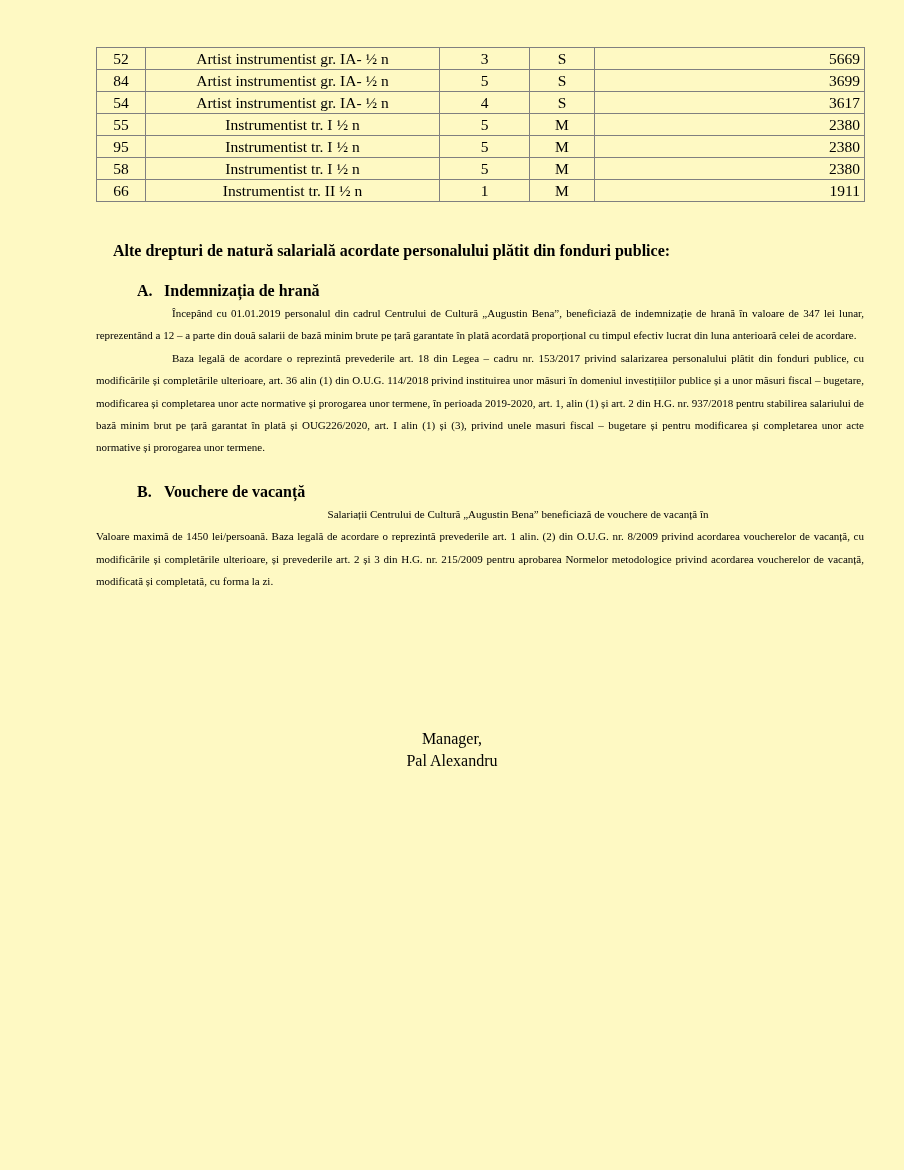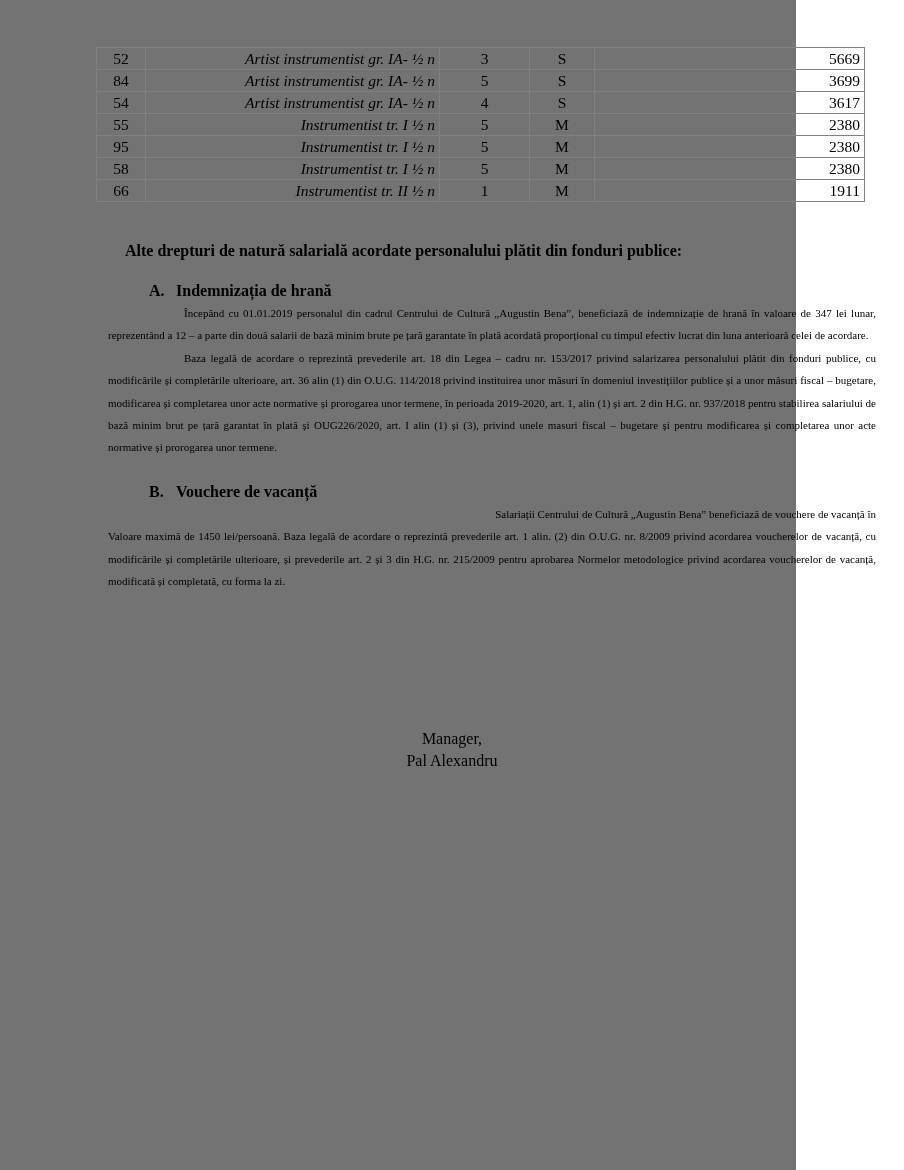--- a/index.html
+++ b/index.html
@@ -11,23 +11,23 @@
   body {
     width: 904px;
     height: 1170px;
     font-family: "Liberation Serif", "DejaVu Serif", serif;
     color: #000000;
     -webkit-font-smoothing: antialiased;
   }
 
   .page {
     position: relative;
-    width: 796px;
+    width: 904px;
     height: 1170px;
-    background: #737373;
+    background: #fef9c3;
     box-sizing: border-box;
   }
 
   
   .salary-table-wrap {
     position: absolute;
     left: 96px;
     top: 47px;
     width: 768px;
   }
@@ -47,29 +47,29 @@
     white-space: nowrap;
     overflow: hidden;
   }
   col.c-no    { width: 49px; }
   col.c-name  { width: 294px; }
   col.c-grade { width: 90px; }
   col.c-lvl   { width: 65px; }
   col.c-sal   { width: 270px; }
 
   td.cell-no    { text-align: center; }
-  td.cell-name  { text-align: right; padding-left: 9px; font-style: italic; }
+  td.cell-name  { text-align: center; padding-left: 9px; }
   td.cell-grade { text-align: center; }
   td.cell-lvl   { text-align: center; }
   td.cell-sal   { text-align: right; padding-right: 8px; }
 
   
   .doc-body {
     position: absolute;
-    left: 108px;
+    left: 96px;
     top: 240px;
     width: 768px;
     font-size: 16px;
     line-height: 22.4px;
   }
 
   .section-heading {
     font-weight: bold;
     font-size: 16px;
     line-height: 22px;
@@ -201,21 +201,21 @@
 
     <p class="para">Baza legală de acordare o reprezintă prevederile art. 18 din Legea – cadru nr. 153/2017 privind salarizarea personalului plătit din fonduri publice, cu modificările și completările ulterioare, art. 36 alin (1) din O.U.G. 114/2018 privind instituirea unor măsuri în domeniul investițiilor publice și a unor măsuri fiscal – bugetare, modificarea și completarea unor acte normative și prorogarea unor termene, în perioada 2019-2020,  art. 1, alin (1) și art. 2 din H.G. nr. 937/2018 pentru stabilirea salariului de bază minim brut pe țară garantat în plată și OUG226/2020, art. I alin (1) și (3), privind unele masuri fiscal – bugetare și pentru modificarea și completarea unor acte normative și prorogarea unor termene.</p>
 
     <div class="gap-22"></div>
 
     <div class="lettered-heading">
       <span class="letter">B.</span>
       <span>Vouchere de vacanță</span>
     </div>
 
-    <p class="para no-indent" style="text-indent:76px; text-align:right;">Salariații Centrului de Cultură „Augustin Bena” beneficiază de vouchere de vacanță în</p>
+    <p class="para no-indent" style="text-indent:76px; text-align:center;">Salariații Centrului de Cultură „Augustin Bena” beneficiază de vouchere de vacanță în</p>
 
     <p class="para no-indent">Valoare maximă de 1450 lei/persoană. Baza legală de acordare o reprezintă prevederile art. 1 alin. (2) din O.U.G. nr. 8/2009 privind acordarea voucherelor de vacanță, cu modificările și completările ulterioare, și prevederile art. 2 și 3 din H.G. nr. 215/2009 pentru aprobarea Normelor metodologice privind acordarea voucherelor de vacanță, modificată și completată, cu forma la zi.</p>
 
   </div>
 
   <div class="signature">
     <span class="sig-inner">
       <span class="sig-line">Manager,</span>
       <span class="sig-line">Pal Alexandru</span>
     </span>

